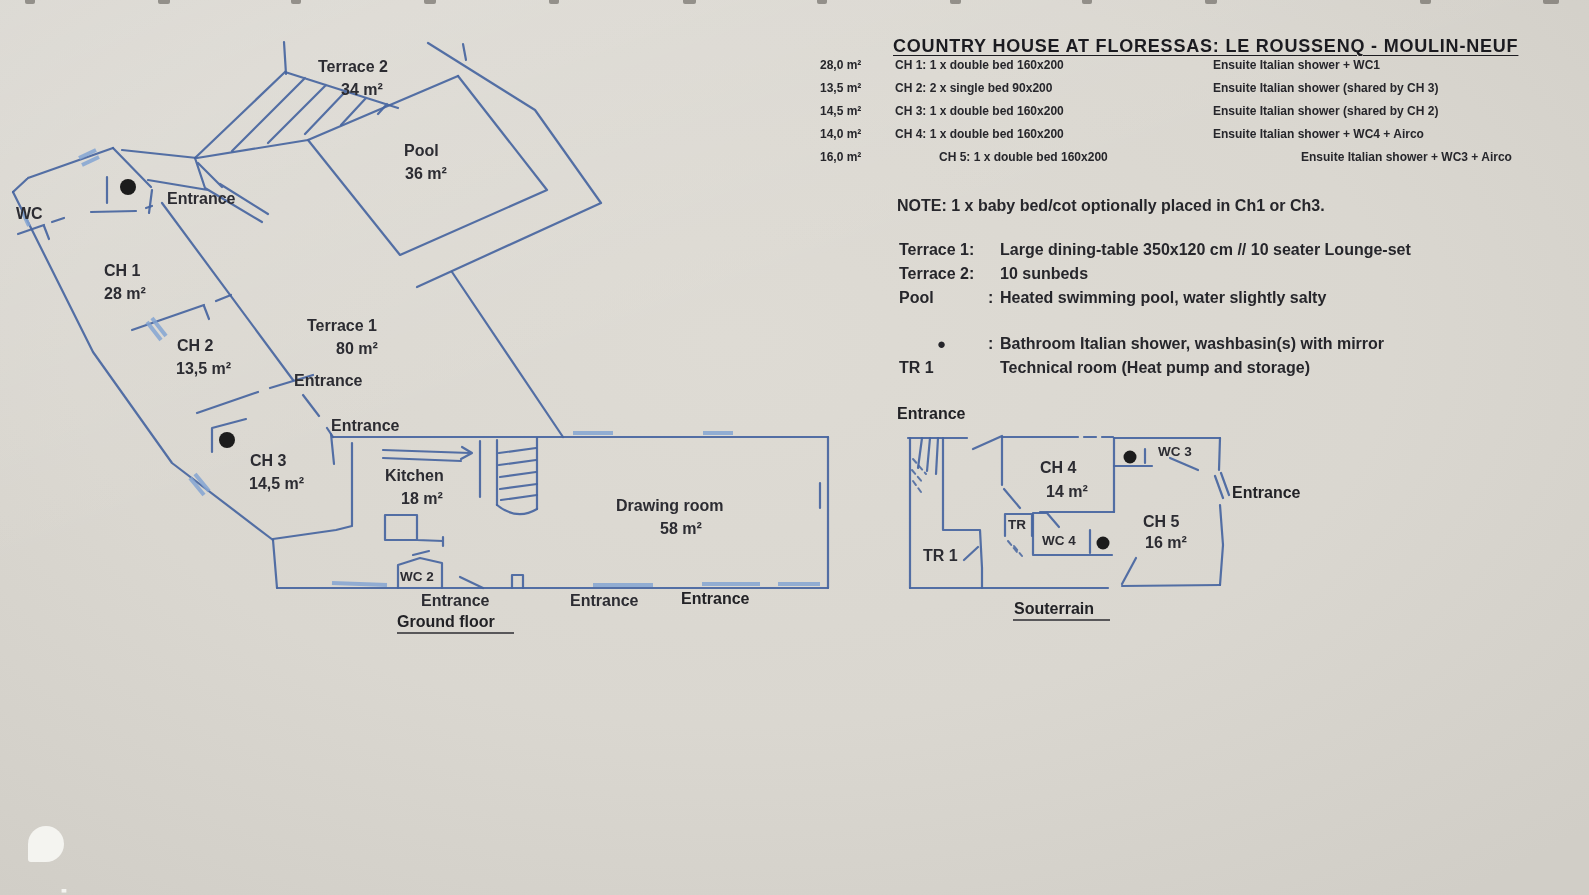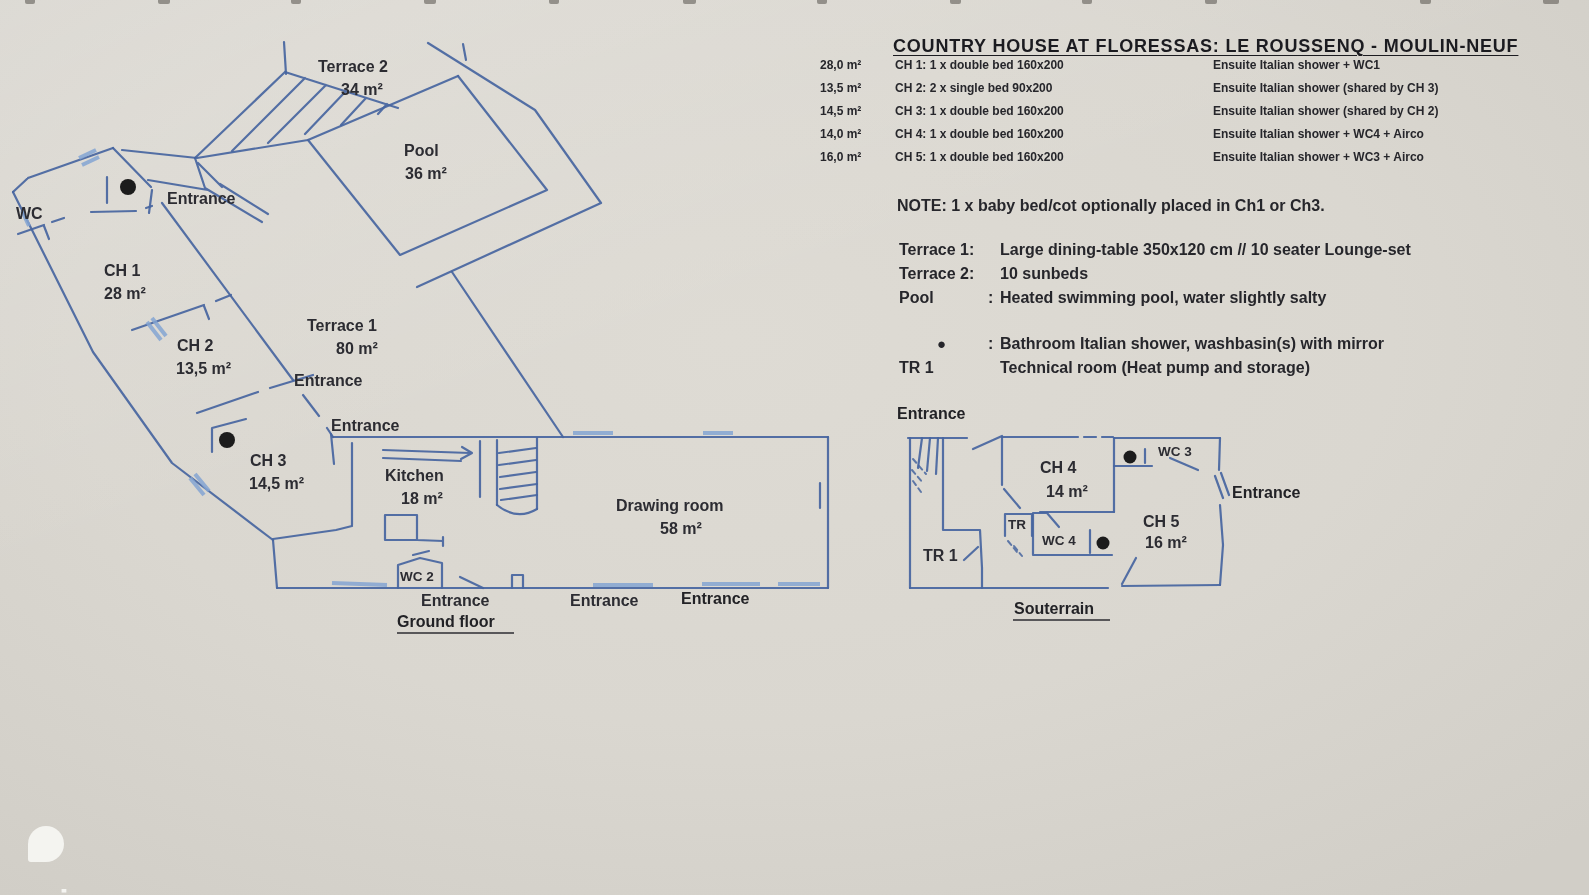--- a/index.html
+++ b/index.html
@@ -79,21 +79,21 @@
   <div class="room-row" style="top:104px;">
     <span class="c-area">14,5 m²</span>
     <span class="c-bed">CH 3: 1 x double bed 160x200</span>
     <span class="c-ens">Ensuite Italian shower (shared by CH 2)</span>
   </div>
   <div class="room-row" style="top:127px;">
     <span class="c-area">14,0 m²</span>
     <span class="c-bed">CH 4: 1 x double bed 160x200</span>
     <span class="c-ens">Ensuite Italian shower + WC4 + Airco</span>
   </div>
-  <div class="room-row" style="top:150px;">
+  <div class="room-row" style="top:150px;gap:44px;">
     <span class="c-area">16,0 m²</span>
     <span class="c-bed">CH 5: 1 x double bed 160x200</span>
     <span class="c-ens">Ensuite Italian shower + WC3 + Airco</span>
   </div>
 
   <div class="note-line">NOTE: 1 x baby bed/cot optionally placed in Ch1 or Ch3.</div>
 
   <div class="legend-row" style="top:241px;">
     <span class="c-term">Terrace 1:</span>
     <span class="c-sep"></span>

